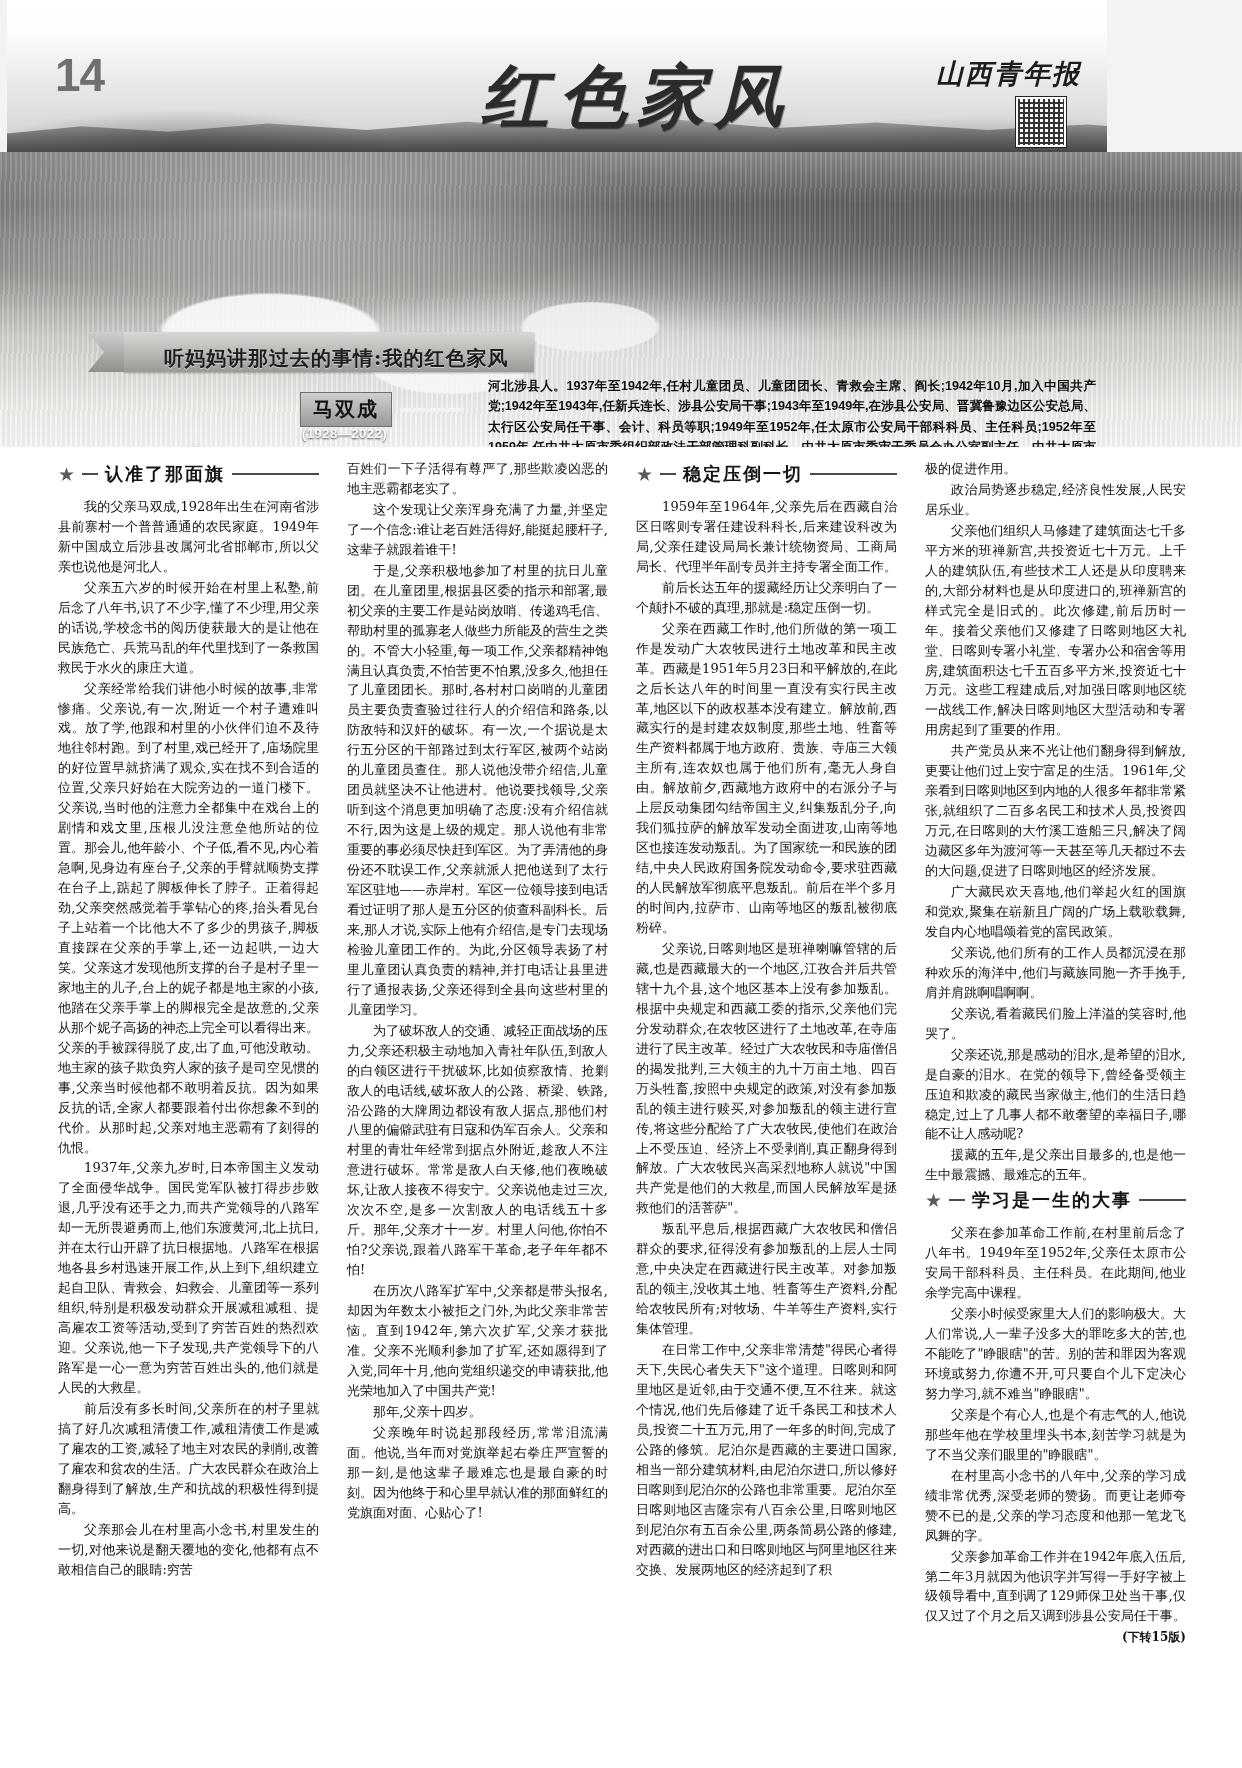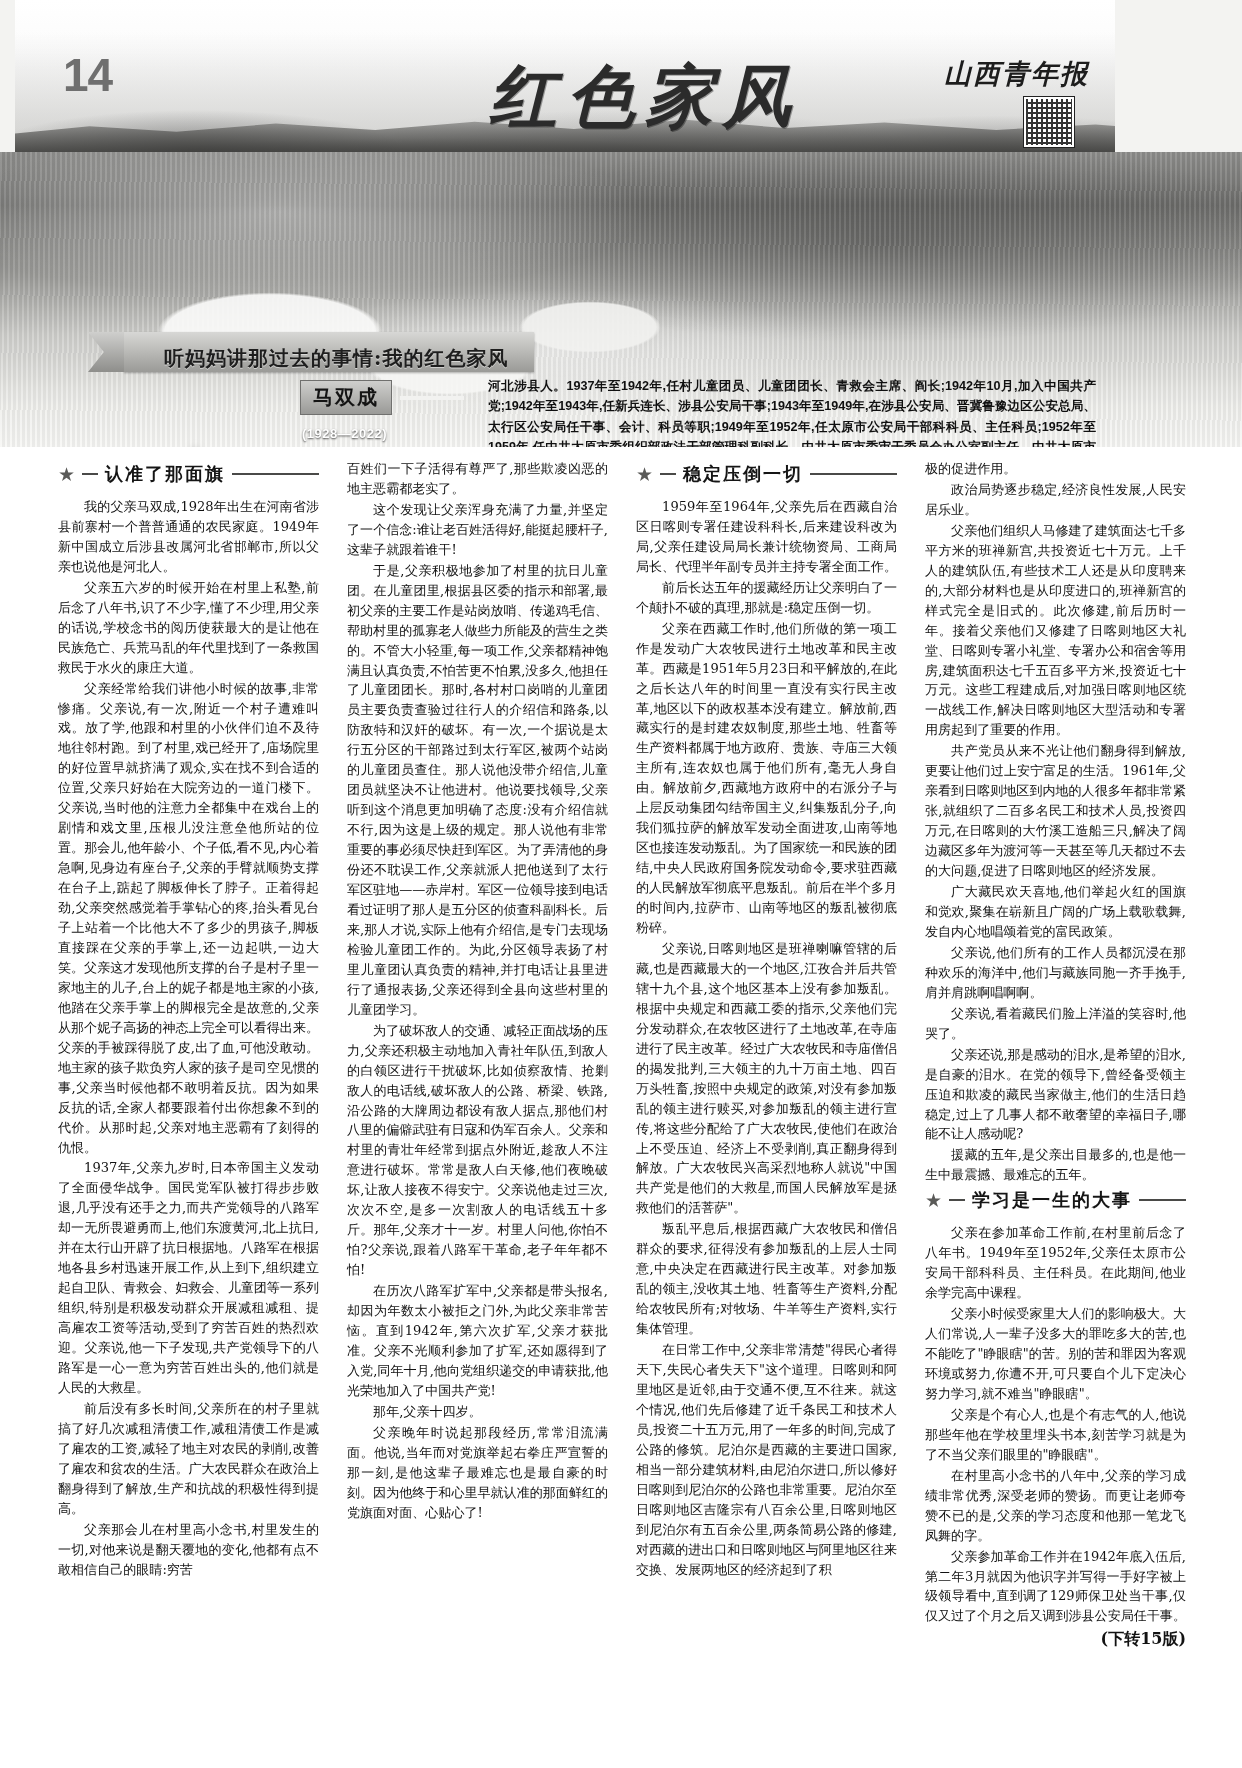--- a/index.html
+++ b/index.html
@@ -11,21 +11,21 @@
     overflow:hidden;
   }
   .page {
     position:relative;
     width:1242px; height:1768px;
     background:#f3f3f1;
   }
 
   
   .masthead {
-    position:absolute; left:15px; top:0; width:1100px; height:152px;
+    position:absolute; left:7px; top:0; width:1100px; height:152px;
     background:
       linear-gradient(180deg, #ffffff 0%, #fbfbfb 35%, #f2f2f1 70%, #e6e6e4 100%);
     overflow:hidden;
   }
   .mh-mountain {
     position:absolute; left:0; bottom:0; width:1242px; height:120px;
     background:
       radial-gradient(ellipse 300px 60px at 180px 120px, rgba(60,60,60,.55), transparent 70%),
       radial-gradient(ellipse 420px 70px at 620px 128px, rgba(90,90,90,.40), transparent 72%),
       radial-gradient(ellipse 360px 58px at 980px 124px, rgba(70,70,70,.45), transparent 70%),
@@ -120,21 +120,21 @@
     box-shadow: 0 1px 2px rgba(0,0,0,.3);
   }
   .banner-body span {
     font-family:"DejaVu Serif", serif;
     font-size:20px; font-weight:bold; color:#1e1e1e;
     letter-spacing:1px; white-space:nowrap;
     text-shadow:0 1px 0 rgba(255,255,255,.5);
   }
 
   .portrait-tag {
-    position:absolute; left:300px; top:228px;
+    position:absolute; left:300px; top:240px;
     display:flex; align-items:center;
   }
   .pt-frame {
     background:linear-gradient(180deg,#cfcfcd,#9a9a97);
     border:1px solid #70706e;
     padding:3px 12px;
     font-family:"DejaVu Serif", serif;
     font-size:20px; font-weight:bold; color:#141414;
     letter-spacing:2px; white-space:nowrap;
   }
@@ -199,21 +199,21 @@
     color:#121212;
     text-align:justify;
     text-justify:inter-ideograph;
     text-indent:2em;
     margin:0 0 1px 0;
     word-break:break-all;
   }
   .para.noind { text-indent:0; }
   .endnote {
     font-family:"DejaVu Serif", serif;
-    font-size:16px; color:#121212;
+    font-size:12px; color:#121212;
     text-align:right; margin-top:3px; font-weight:bold;
   }
 </style>
 </head>
 <body>
 
 <div class="page">
 
   <div class="masthead">
     <div class="mh-mountain"></div>

